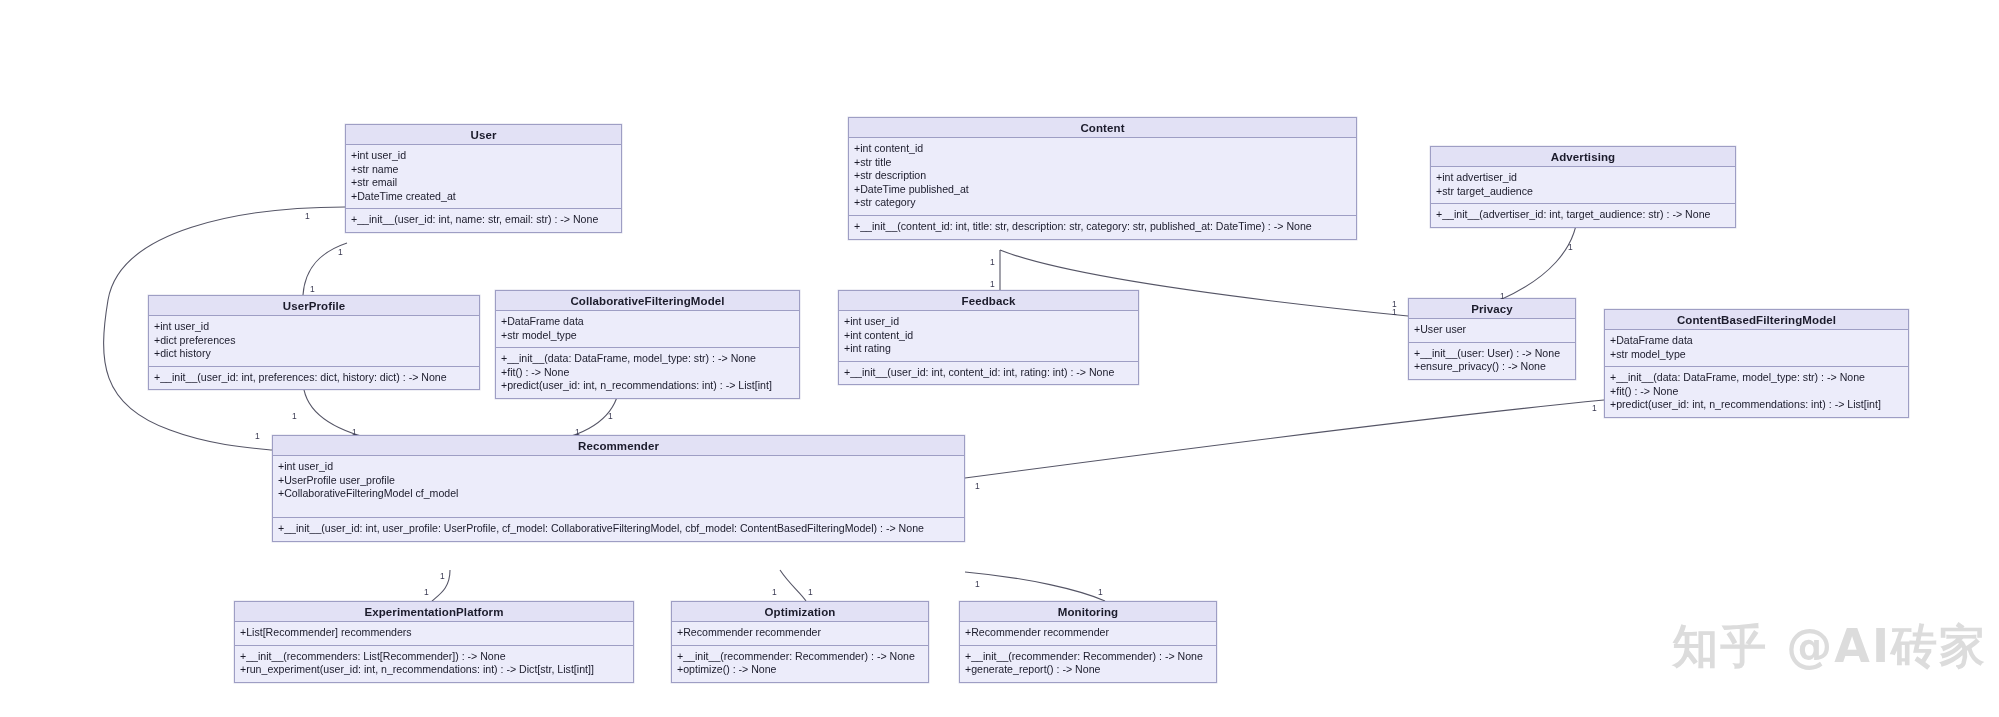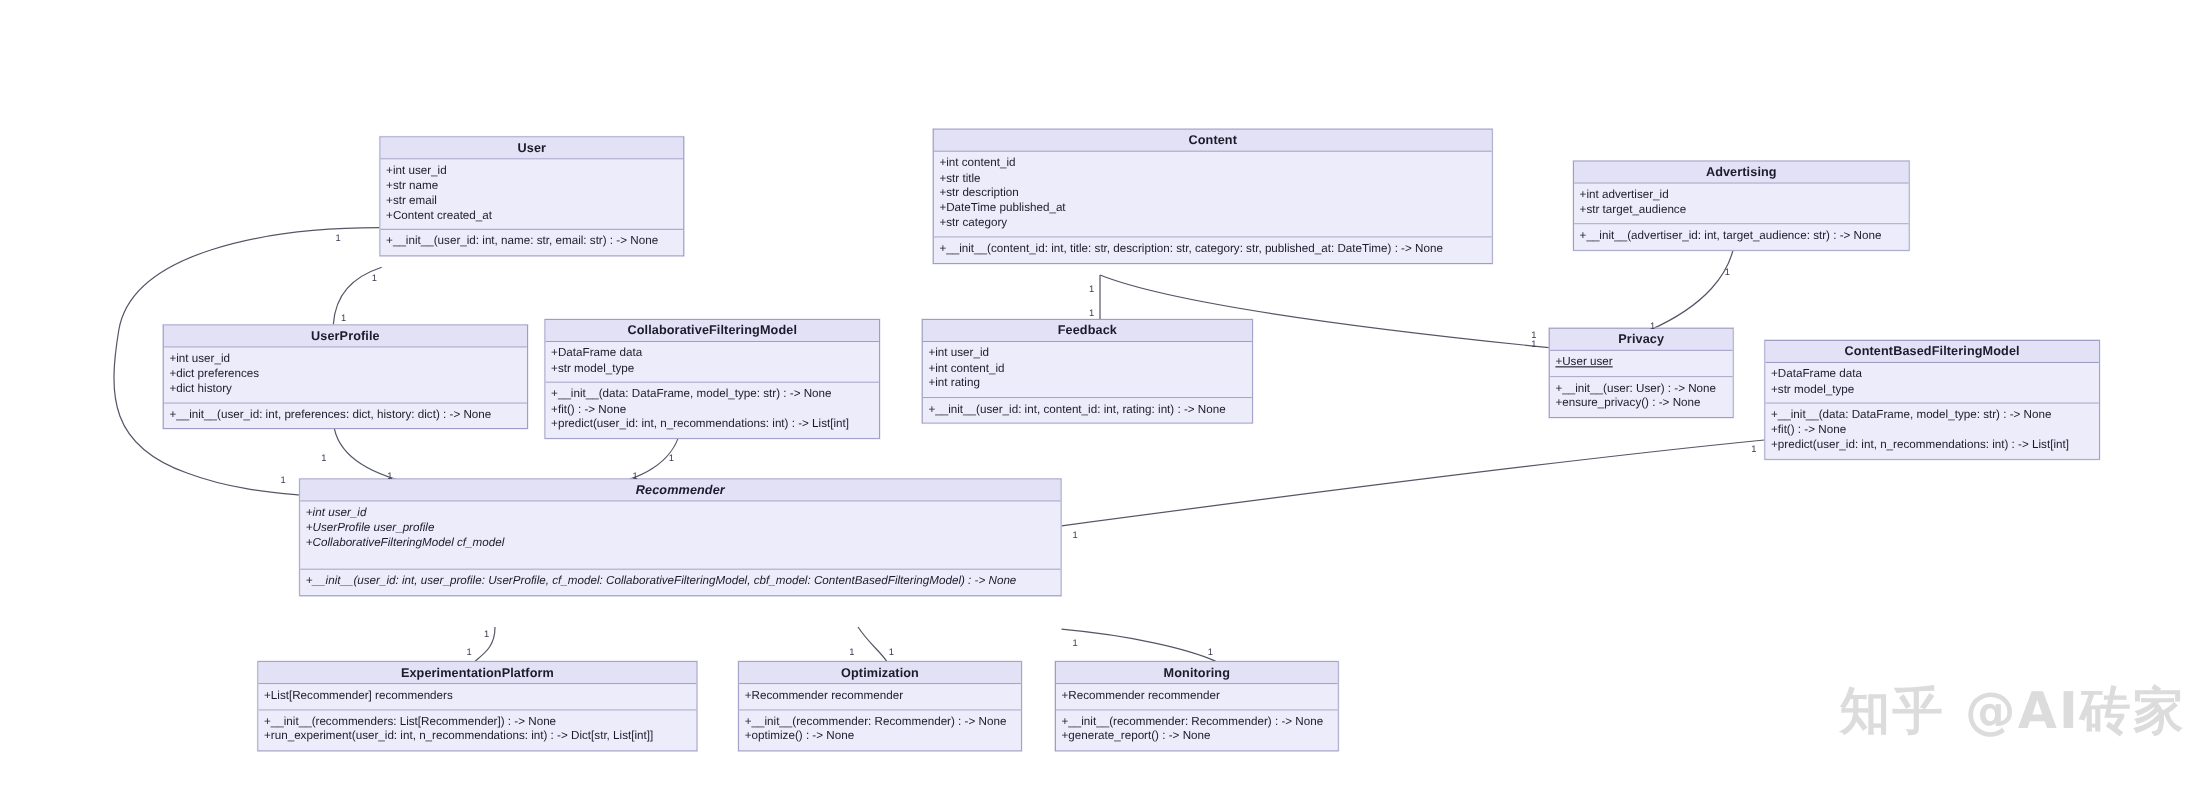--- a/index.html
+++ b/index.html
@@ -109,21 +109,21 @@
       </g>
   </svg>
 
   <div id="classes-root">
       <div class="uml-class" style="left: 345px; top: 124px; width: 277px;">
         <div class="cls-title">User</div>
         <div class="cls-attrs" style="min-height: 62px;">
           <div class="cls-row">+int user_id</div>
           <div class="cls-row">+str name</div>
           <div class="cls-row">+str email</div>
-          <div class="cls-row">+Content created_at</div>
+          <div class="cls-row">+DateTime created_at</div>
         </div>
         <div class="cls-methods">
           <div class="cls-row">+__init__(user_id: int, name: str, email: str) : -&gt; None</div>
         </div>
       </div>
       <div class="uml-class" style="left: 848px; top: 117px; width: 509px;">
         <div class="cls-title">Content</div>
         <div class="cls-attrs" style="min-height: 76px;">
           <div class="cls-row">+int content_id</div>
           <div class="cls-row">+str title</div>
@@ -174,41 +174,41 @@
           <div class="cls-row">+int user_id</div>
           <div class="cls-row">+int content_id</div>
           <div class="cls-row">+int rating</div>
         </div>
         <div class="cls-methods">
           <div class="cls-row">+__init__(user_id: int, content_id: int, rating: int) : -&gt; None</div>
         </div>
       </div>
       <div class="uml-class" style="left: 1408px; top: 298px; width: 168px;">
         <div class="cls-title">Privacy</div>
-        <div class="cls-attrs" style="min-height: 22px; text-decoration: underline;">
+        <div class="cls-attrs" style="min-height: 22px;">
           <div class="cls-row">+User user</div>
         </div>
         <div class="cls-methods">
           <div class="cls-row">+__init__(user: User) : -&gt; None</div>
           <div class="cls-row">+ensure_privacy() : -&gt; None</div>
         </div>
       </div>
       <div class="uml-class" style="left: 1604px; top: 285px; width: 305px; margin-top: 24px;">
         <div class="cls-title">ContentBasedFilteringModel</div>
         <div class="cls-attrs" style="min-height: 35px;">
           <div class="cls-row">+DataFrame data</div>
           <div class="cls-row">+str model_type</div>
         </div>
         <div class="cls-methods">
           <div class="cls-row">+__init__(data: DataFrame, model_type: str) : -&gt; None</div>
           <div class="cls-row">+fit() : -&gt; None</div>
           <div class="cls-row">+predict(user_id: int, n_recommendations: int) : -&gt; List[int]</div>
         </div>
       </div>
-      <div class="uml-class" style="left: 272px; top: 435px; width: 693px; font-style: italic;">
+      <div class="uml-class" style="left: 272px; top: 435px; width: 693px;">
         <div class="cls-title">Recommender</div>
         <div class="cls-attrs" style="min-height: 62px;">
           <div class="cls-row">+int user_id</div>
           <div class="cls-row">+UserProfile user_profile</div>
           <div class="cls-row">+CollaborativeFilteringModel cf_model</div>
         </div>
         <div class="cls-methods">
           <div class="cls-row">+__init__(user_id: int, user_profile: UserProfile, cf_model: CollaborativeFilteringModel, cbf_model: ContentBasedFilteringModel) : -&gt; None</div>
         </div>
       </div>

